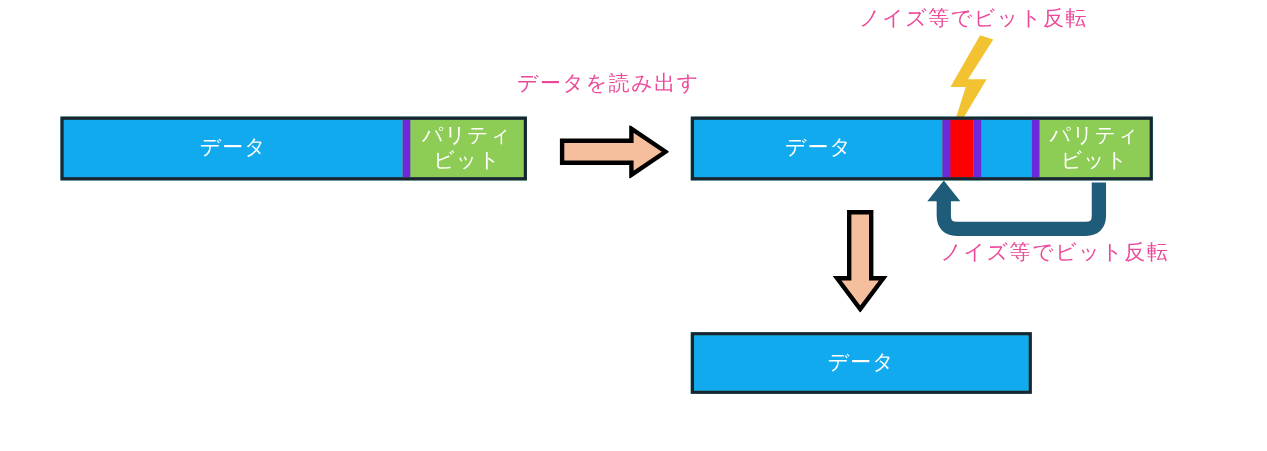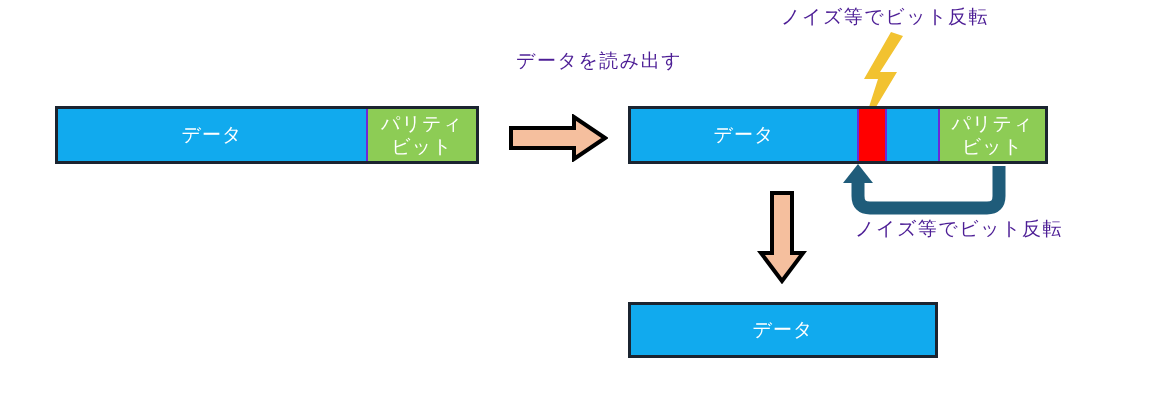--- a/index.html
+++ b/index.html
@@ -38,26 +38,26 @@
     color: #ffffff;
     font-size: 19px;
     line-height: 1.22;
     letter-spacing: 1px;
     box-sizing: border-box;
     white-space: pre-line;
   }
   .seg.data      { background: #11aaee; }
   .seg.parity    { background: #8dcc55; }
   .seg.errorbit  { background: #ff0000; }
-  .seg.divider-l { border-left: 2px solid #6d28d9; }
+  .seg.divider-l { border-left: 7px solid #6d28d9; }
 
   
   .label {
     position: absolute;
-    color: #4c1d95;
+    color: #ec4899;
     font-size: 19px;
     letter-spacing: 1.5px;
     white-space: nowrap;
   }
 
   
   .arrow-right {
     position: absolute;
   }
   .arrow-down {
@@ -76,21 +76,21 @@
 <div id="canvas">
 
   <div class="label" style="left:781px; top:4px;">ノイズ等でビット反転</div>
 
   <div class="bolt" style="left:851px; top:32px; width:56px; height:100px;">
     <svg width="56" height="100" viewBox="0 0 56 100">
       <polygon points="40,0 13,47 27,47 10,100 46,40 29,40 52,4" fill="#f2c230"></polygon>
     </svg>
   </div>
 
-  <div class="label" style="left:470px; top:48px;margin-left:46px;">データを読み出す</div>
+  <div class="label" style="left:470px; top:63px;">データを読み出す</div>
 
   <div class="bar" style="left:55px; top:106px; width:424px; height:58px;">
     <div class="seg data" style="width:308px;">データ</div>
     <div class="seg parity divider-l" style="width:110px;">パリティ
 ビット</div>
   </div>
 
   <div class="arrow-right" style="left:508px; top:114px; width:100px; height:48px;">
     <svg width="100" height="48" viewBox="0 0 100 48">
       <polygon points="3,14 66,14 66,3 97,24 66,45 66,34 3,34" fill="#f5bf9e" stroke="#000000" stroke-width="4" stroke-linejoin="miter"></polygon>

